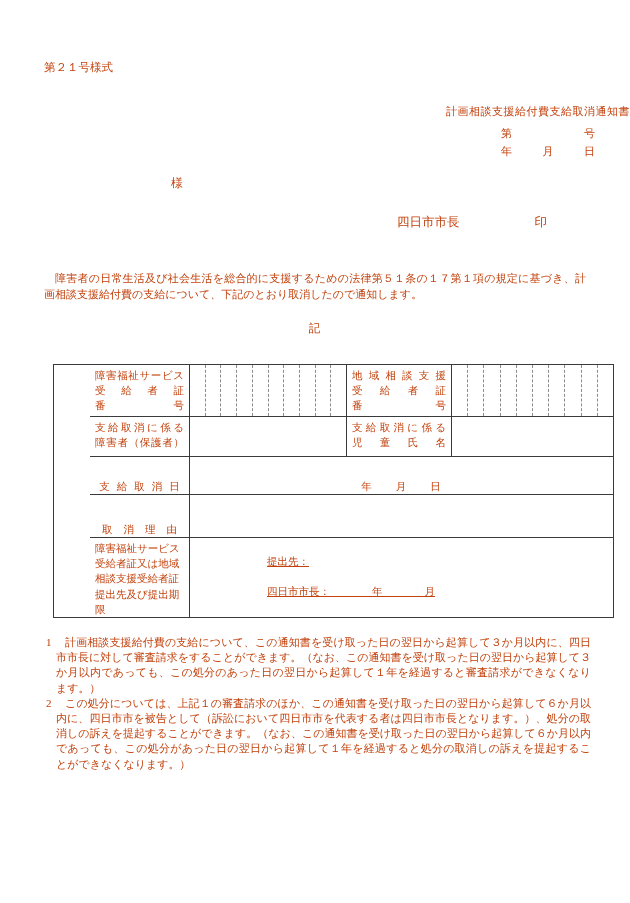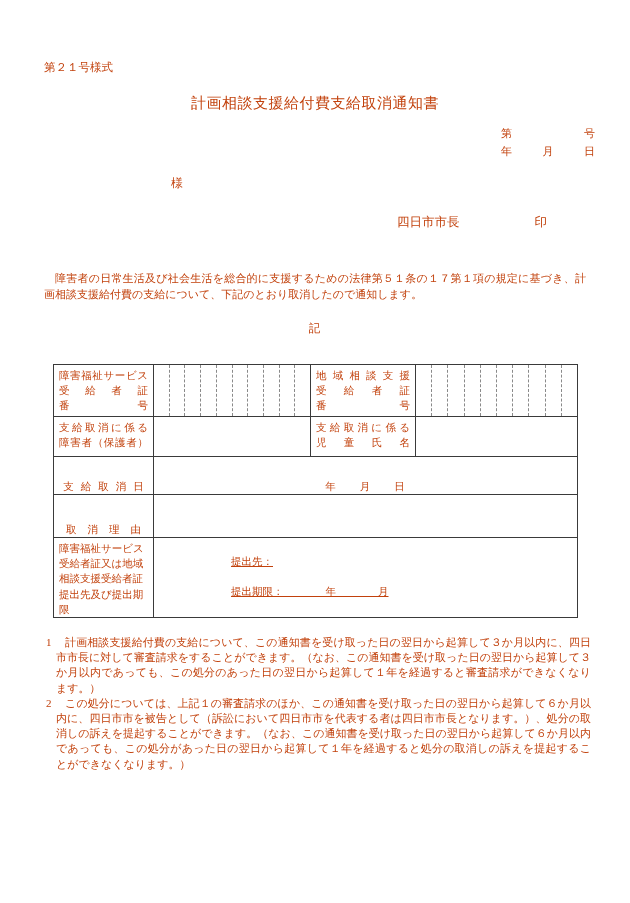--- a/index.html
+++ b/index.html
@@ -6,36 +6,37 @@
   .page{
     position:relative;
     width:630px;height:903px;
     margin:0 auto;
     background:#ffffff;
     font-family:"Liberation Serif","DejaVu Serif",serif;
     color:#c2410c;
     overflow:hidden;
   }
   .form-no{position:absolute;left:44px;top:60px;font-size:11.5px;}
-  .doc-title{position:absolute;left:0;top:94px;width:100%;text-align:center;font-size:15px;letter-spacing:.5px;}
+  .doc-title{position:absolute;left:0;top:104px;width:100%;text-align:right;font-size:11px;letter-spacing:.5px;}
   .no-line{position:absolute;left:501px;top:126px;width:94px;display:flex;justify-content:space-between;font-size:11px;}
   .date-line{position:absolute;left:501px;top:144px;width:94px;display:flex;justify-content:space-between;font-size:11px;}
   .addressee{position:absolute;left:171px;top:175px;font-size:12px;}
   .issuer{position:absolute;left:397px;top:214px;width:150px;display:flex;justify-content:space-between;font-size:12.5px;}
   .body-para{position:absolute;left:44px;top:271px;width:542px;font-size:11px;line-height:15.5px;text-align:justify;text-indent:11px;}
   .ki{position:absolute;left:0;top:321px;width:100%;text-align:center;font-size:11.5px;letter-spacing:1px;}
 
   
   .form-table{
     position:absolute;left:53px;top:364px;
     display:grid;
     grid-template-columns:100px 157px 105px 161px;
     grid-template-rows:52px 40px 38px 43px 79px;
     border:1px solid #3a3a3a;
     font-size:10.5px;
+    padding-left:36px;
   }
   .cell{border-right:1px solid #3a3a3a;border-bottom:1px solid #3a3a3a;box-sizing:border-box;overflow:hidden;}
   .cell.last-col{border-right:none;}
   .cell.last-row{border-bottom:none;}
   .lbl{padding:3px 5px 2px 5px;line-height:15px;}
   .jl{text-align:justify;text-align-last:justify;}
   .digit-group{display:flex;align-items:stretch;}
   .dcell{flex:1;border-right:1px dashed #8a8a8a;}
   .dcell:last-child{border-right:none;}
   .center-cell{display:flex;align-items:flex-end;justify-content:center;}
@@ -144,21 +145,21 @@
 
     <div class="cell lbl5 last-row">
       <div>障害福祉サービス</div>
       <div>受給者証又は地域</div>
       <div>相談支援受給者証</div>
       <div>提出先及び提出期</div>
       <div>限</div>
     </div>
     <div class="cell last-col last-row submit-cell" style="grid-column:2/5;">
       <div>提出先：</div>
-      <div class="submit-line2">提出期限：　　　　年　　　　月</div>
+      <div class="submit-line2">四日市市長：　　　　年　　　　月</div>
     </div>
 
   </div>
 
   <div class="notes">
     <div class="note-item">
       <span class="note-no">1</span><span>計画相談支援給付費の支給について、この通知書を受け取った日の翌日から起算して３か月以内に、四日市市長に対して審査請求をすることができます。（なお、この通知書を受け取った日の翌日から起算して３か月以内であっても、この処分のあった日の翌日から起算して１年を経過すると審査請求ができなくなります。）</span>
     </div>
     <div class="note-item">
       <span class="note-no">2</span><span>この処分については、上記１の審査請求のほか、この通知書を受け取った日の翌日から起算して６か月以内に、四日市市を被告として（訴訟において四日市市を代表する者は四日市市長となります。）、処分の取消しの訴えを提起することができます。（なお、この通知書を受け取った日の翌日から起算して６か月以内であっても、この処分があった日の翌日から起算して１年を経過すると処分の取消しの訴えを提起することができなくなります。）</span>

